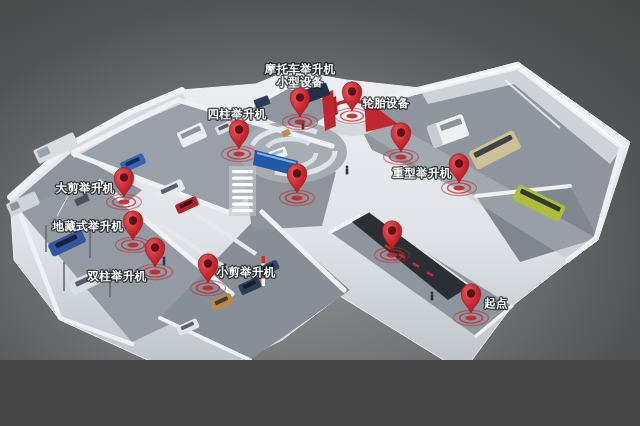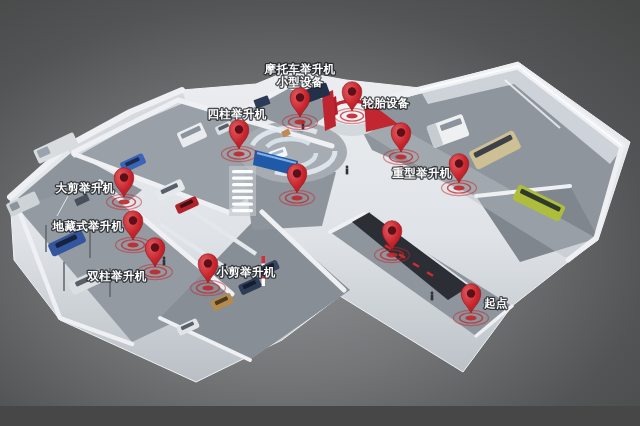--- a/index.html
+++ b/index.html
@@ -1,16 +1,16 @@
 <!DOCTYPE html>
 <html><head>
 <meta charset="utf-8">
 <style>
   html,body{margin:0;padding:0;background:#474747;}
-  .stage{position:relative;width:640px;height:406px;overflow:hidden;}
+  .stage{position:relative;width:640px;height:360px;overflow:hidden;}
   svg{display:block;}
   .map-label{
     font-family:"DejaVu Sans","Liberation Sans",sans-serif;
     font-weight:bold;font-size:11.5px;letter-spacing:.3px;
     fill:#ffffff;text-anchor:middle;
     paint-order:stroke fill;stroke:rgba(25,28,32,.78);stroke-width:2.6px;stroke-linejoin:round;
   }
 </style>
 </head>
 <body>

